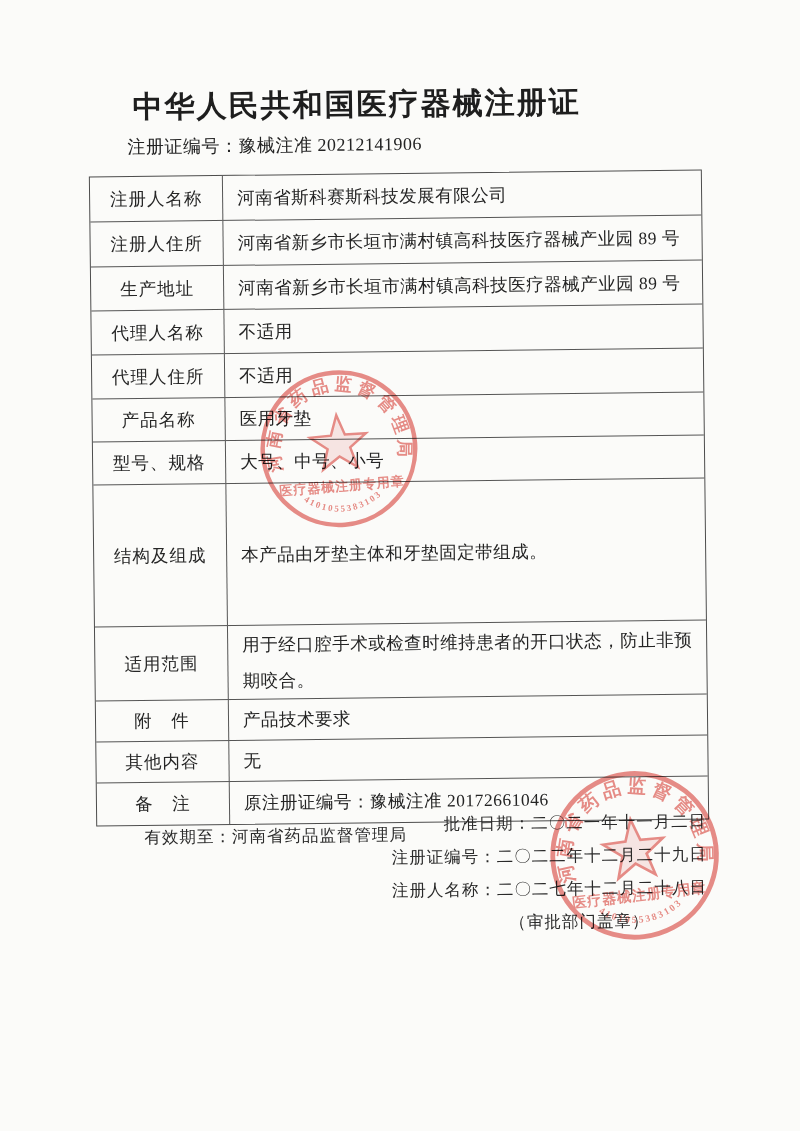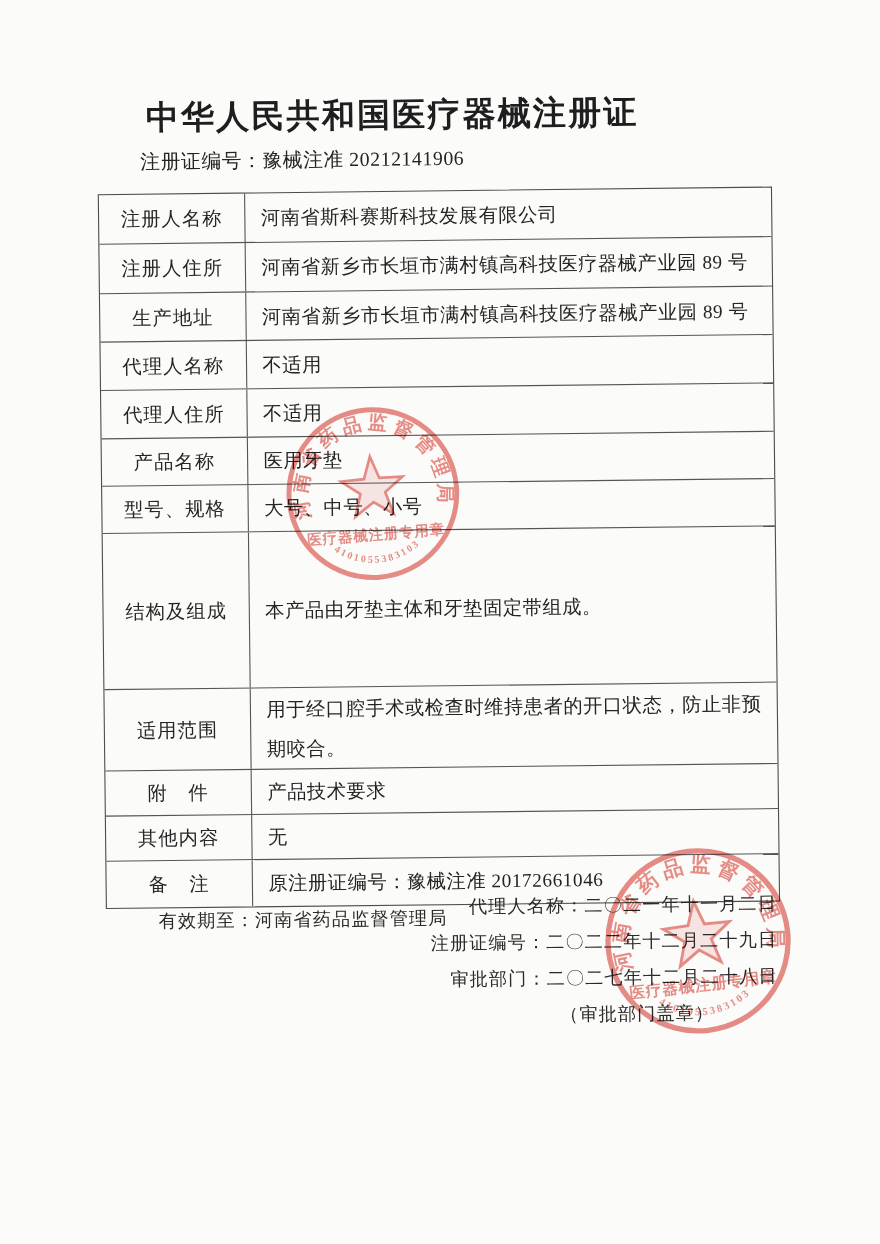--- a/index.html
+++ b/index.html
@@ -127,27 +127,27 @@
       <div class="t-value">原注册证编号：豫械注准 20172661046</div>
     </div>
   </div>
 
   <div class="footer-left">
     <span>有效期至：</span><span>河南省药品监督管理局</span>
   </div>
 
   <div class="footer-right">
     <div class="f-line">
-      <span>代理人名称：</span><span>二〇二一年十一月二日</span>
+      <span>批准日期：</span><span>二〇二一年十一月二日</span>
     </div>
     <div class="f-line">
       <span>注册证编号：</span><span>二〇二二年十二月二十九日</span>
     </div>
     <div class="f-line">
-      <span>审批部门：</span><span>二〇二七年十二月二十八日</span>
+      <span>注册人名称：</span><span>二〇二七年十二月二十八日</span>
     </div>
     <div class="f-line seal-note">（审批部门盖章）</div>
   </div>
 
   <div class="stamp stamp-1">
     <svg viewBox="0 0 200 200">
       <defs>
         <path id="s1-ring" d="M 31,125 A 73,73 0 1 1 169,125" fill="none"></path>
         <path id="s1-bot" d="M 40,148 A 77,77 0 0 0 160,148" fill="none"></path>
       </defs>

